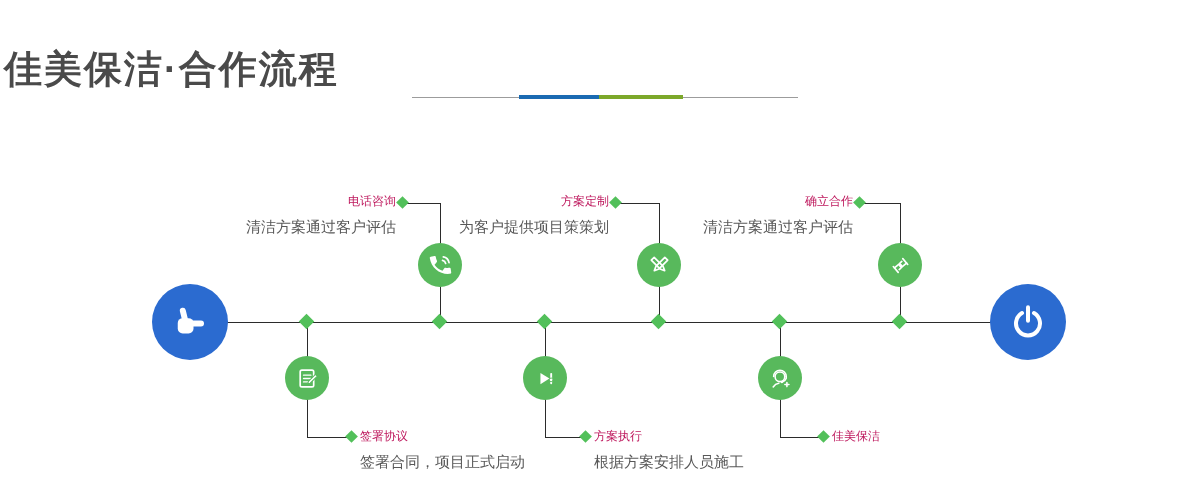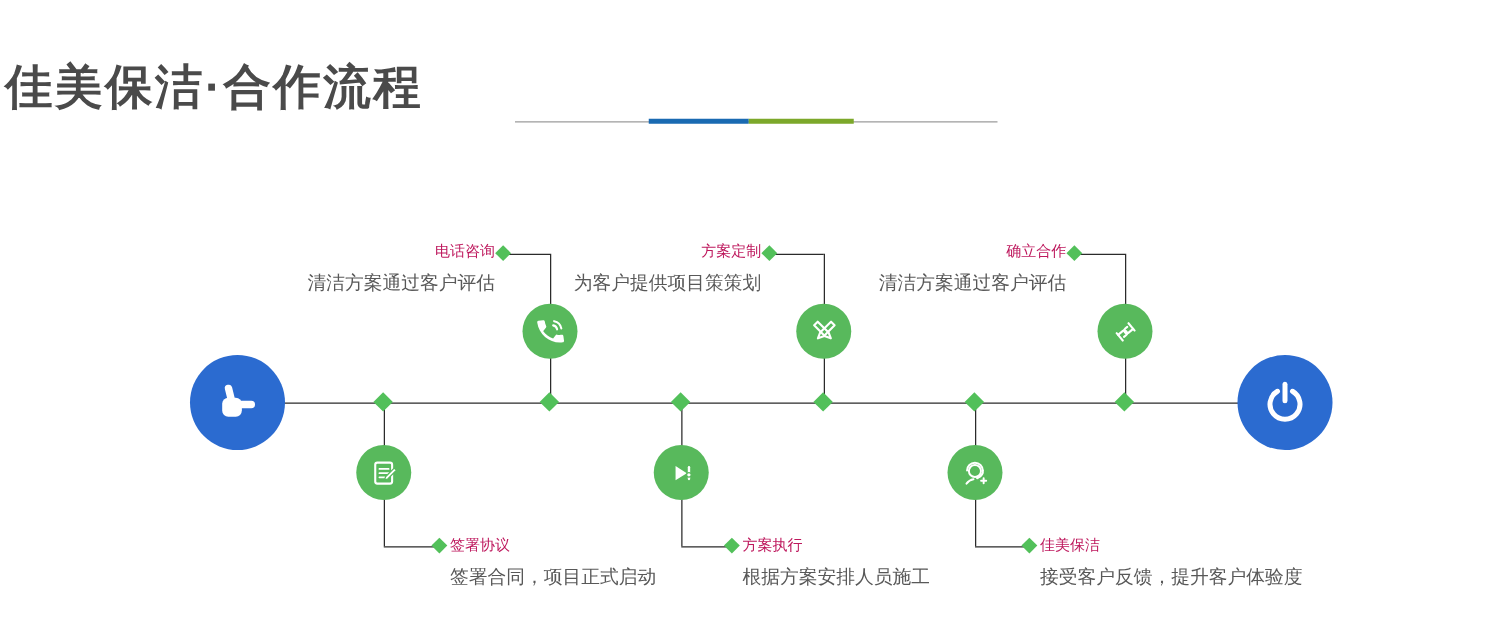--- a/index.html
+++ b/index.html
@@ -172,16 +172,15 @@
   <div class="step bottom" style="left:594px;top:425px;">
     <div class="step-title">方案执行</div>
     <div class="step-desc">根据方案安排人员施工</div>
   </div>
   <div class="step bottom" style="left:360px;top:425px;">
     <div class="step-title">签署协议</div>
     <div class="step-desc">签署合同，项目正式启动</div>
   </div>
   <div class="step bottom" style="left:832px;top:425px;">
     <div class="step-title">佳美保洁</div>
-    <div class="step-desc">接受客户反馈，提升客户体验度</div>
   </div>
 
 </div>
 
 </body></html>

